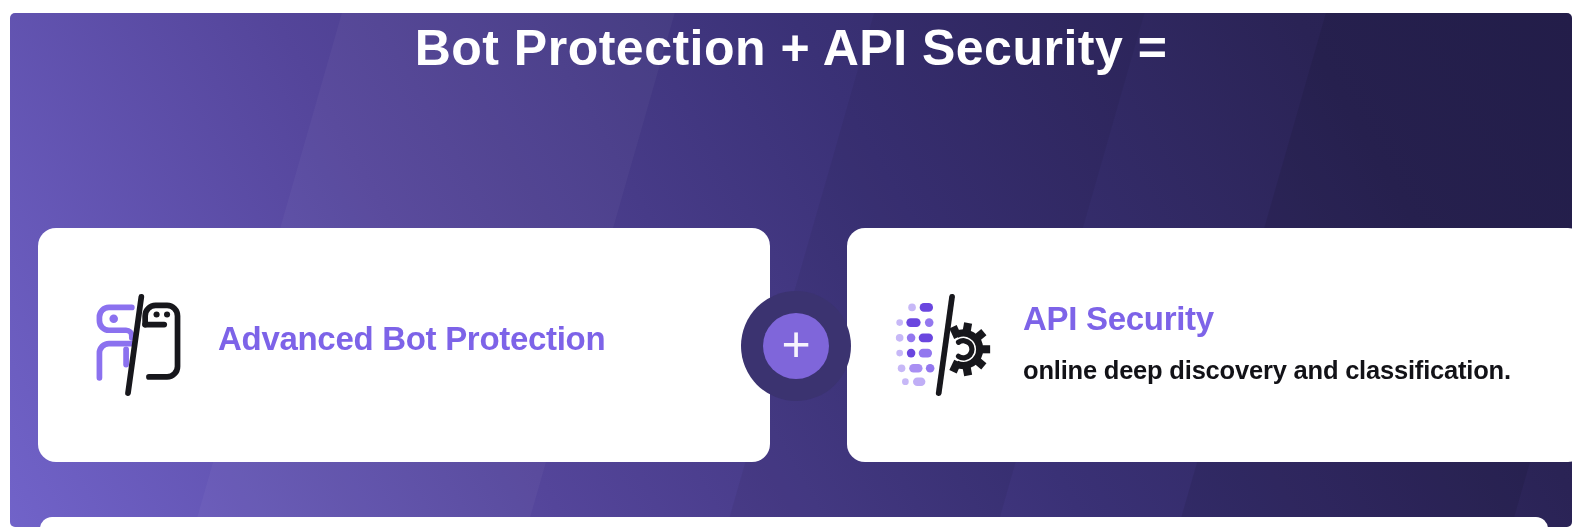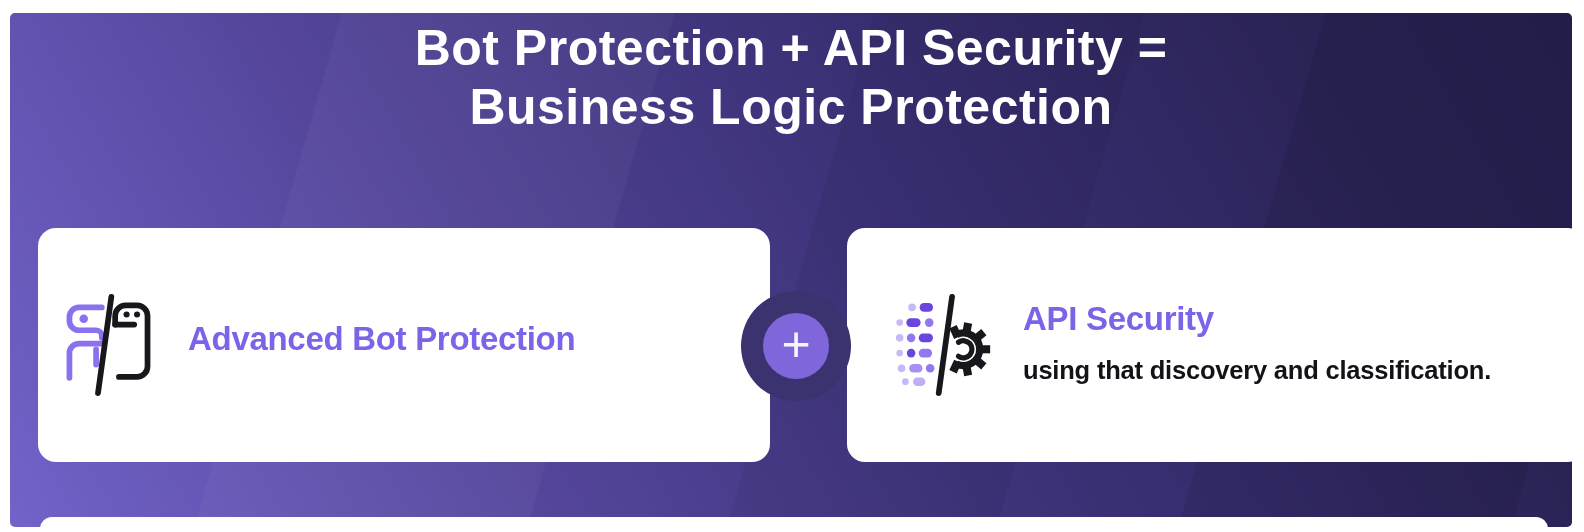--- a/index.html
+++ b/index.html
@@ -9,21 +9,21 @@
          background:linear-gradient(60deg,#7163c9 0%,#54459a 30%,#3a3176 58%,#2a2355 85%,#262050 100%);}
   .streak{position:absolute;top:-40%;height:200%;pointer-events:none;}
   .s1{left:16%;width:320px;background:rgba(255,255,255,0.035);transform:rotate(16deg);}
   .s2{left:50%;width:260px;background:rgba(0,0,0,0.05);transform:rotate(16deg);}
   .s3{left:79%;width:320px;background:rgba(0,0,0,0.08);transform:rotate(16deg);}
   .title{position:absolute;left:0;right:0;top:6px;margin:0;text-align:center;color:#ffffff;
          font-size:50px;line-height:59px;font-weight:bold;letter-spacing:0.5px;}
   .tline{display:block;}
   .card{position:absolute;top:215px;height:234px;background:#ffffff;border-radius:18px;
         display:flex;align-items:center;box-sizing:border-box;}
-  .card-left{left:28px;width:732px;padding-left:20px;}
+  .card-left{left:28px;width:732px;padding-left:50px;}
   .card-right{left:837px;width:739px;padding-left:46px;}
   .icon-box{flex:0 0 100px;width:100px;margin-right:30px;}
   .icon-box svg{display:block;}
   .card-title{font-size:33px;font-weight:bold;color:#7d63e8;margin-bottom:12px;letter-spacing:-0.3px;}
   .desc-line{font-size:25.5px;font-weight:bold;color:#121217;line-height:41px;
              white-space:nowrap;letter-spacing:-0.2px;}
   .notch{position:absolute;left:731px;top:278px;width:110px;height:110px;border-radius:50%;background:#3b3370;}
   .plus-circle{position:absolute;left:753px;top:300px;width:66px;height:66px;border-radius:50%;
                background:#7f66da;display:flex;align-items:center;justify-content:center;}
   .plus-circle span{color:#f6f4fd;font-size:50px;font-weight:normal;line-height:1;margin-top:-5px;}
@@ -34,21 +34,20 @@
 <body>
 
 <div class="stage">
   <div class="panel">
     <div class="streak s1"></div>
     <div class="streak s2"></div>
     <div class="streak s3"></div>
 
     <h1 class="title">
       <span class="tline">Bot Protection + API Security =</span>
-      <span class="tline">Business Logic Protection</span>
     </h1>
 
     <div class="card card-left">
       <div class="icon-box">
         <svg width="100" height="112" viewBox="0 0 105 115" xmlns="http://www.w3.org/2000/svg">
 
           <path d="M46 18 H22 a10 10 0 0 0 -10 10 v4 a10 10 0 0 0 10 10 h18 a6 6 0 0 1 6 6 v2" fill="none" stroke="#8b71ef" stroke-width="6" stroke-linecap="round"></path>
           <circle cx="27" cy="30" r="4.5" fill="#8b71ef"></circle>
           <path d="M12 92 V66 a10 10 0 0 1 10 -10 h24" fill="none" stroke="#8b71ef" stroke-width="6" stroke-linecap="round"></path>
           <path d="M40 62 v16" fill="none" stroke="#8b71ef" stroke-width="6" stroke-linecap="round"></path>
@@ -98,21 +97,21 @@
             <path d="M76.4 75.8 L78.9 89.6"></path>
             <path d="M68.1 49.3 L63.0 38.4"></path>
             <path d="M68.1 74.7 L63.0 85.6"></path>
           </g>
           <path d="M68.8 54.6 A9 9 0 1 1 68.8 69.4" fill="none" stroke="#17171c" stroke-width="5.5" stroke-linecap="round"></path>
         </svg>
       </div>
       <div class="card-text">
         <div class="card-title">API Security</div>
         <div class="card-desc">
-          <div class="desc-line">using that discovery and classification.</div>
+          <div class="desc-line">online deep discovery and classification.</div>
         </div>
       </div>
     </div>
 
     <div class="notch"></div>
     <div class="plus-circle">
       <span>+</span>
     </div>
 
     <div class="bottom-card"></div>

